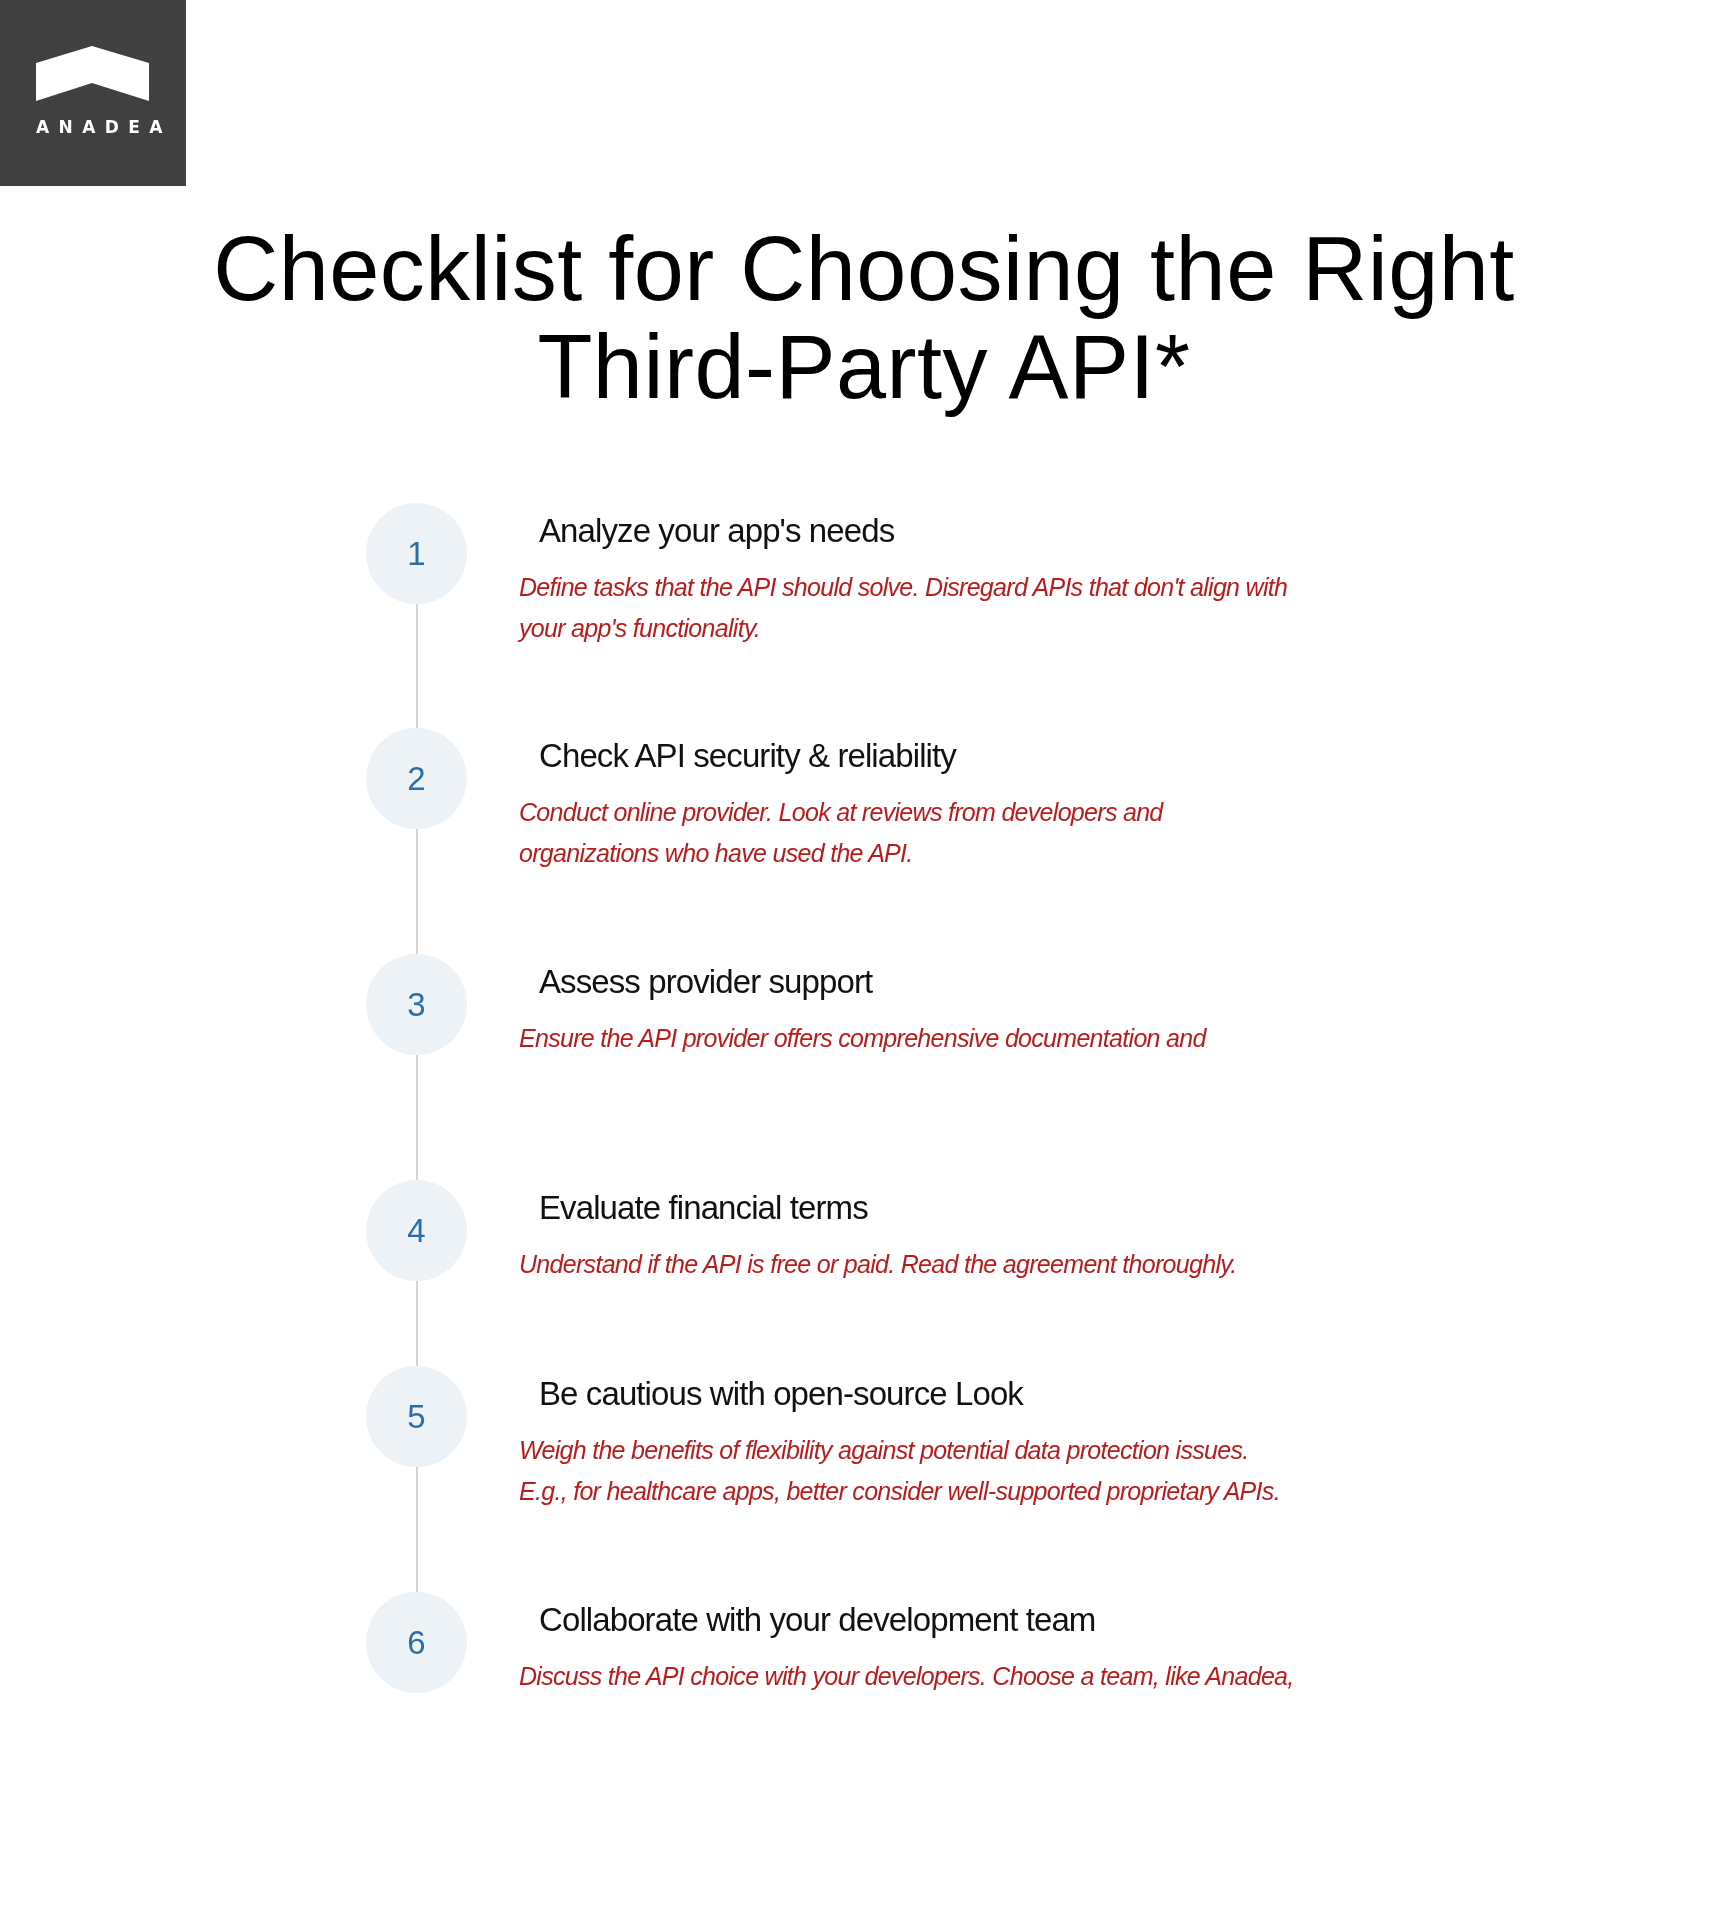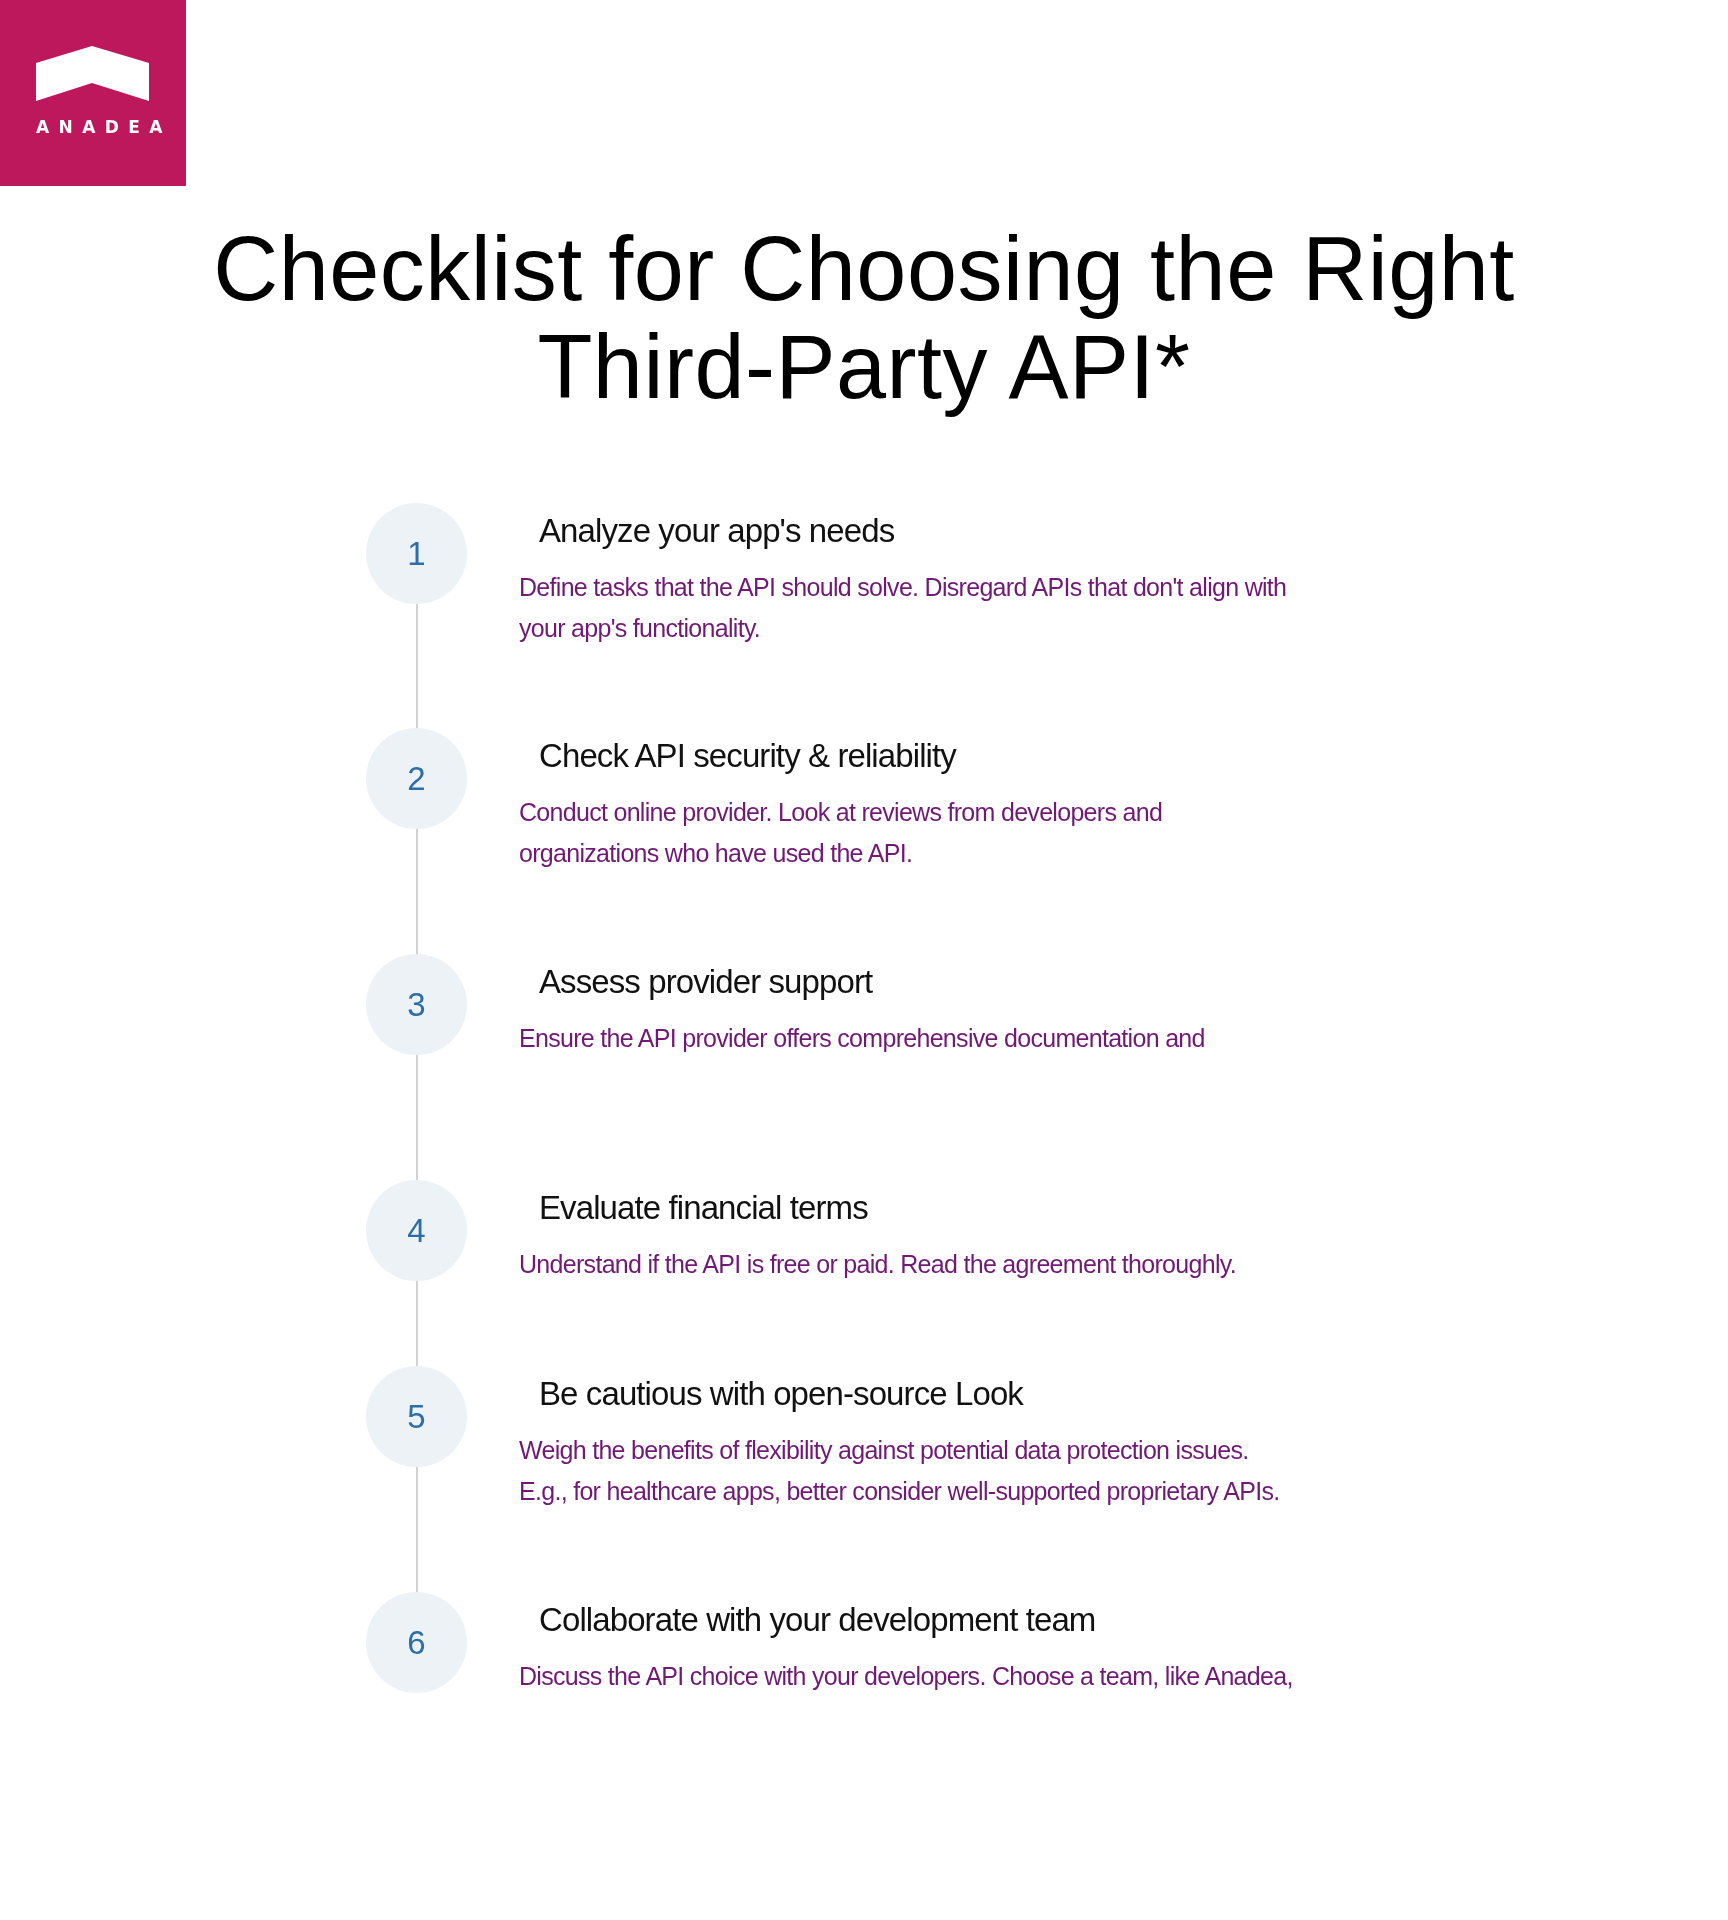--- a/index.html
+++ b/index.html
@@ -1,21 +1,21 @@
 <!DOCTYPE html>
 <html><head>
 <meta charset="utf-8">
 <style>
   html, body { margin: 0; padding: 0; }
   body {
     width: 1728px; height: 1920px; background: #ffffff; position: relative; overflow: hidden;
     font-family: "Liberation Sans", "DejaVu Sans", sans-serif; color: #111111;
   }
   .logo {
-    position: absolute; left: 0; top: 0; width: 186px; height: 186px; background: #be185d;
+    position: absolute; left: 0; top: 0; width: 186px; height: 186px; background: #404040;
   }
   .logo svg { position: absolute; left: 0; top: 0; }
   .logo-text {
     position: absolute; left: 36px; top: 117px; width: 118px; text-align: left;
     color: #ffffff; font-size: 17px; font-weight: bold; letter-spacing: 9.4px; line-height: 20px;
     font-family: "DejaVu Sans", sans-serif;
   }
   .title {
     position: absolute; left: 0; top: 220px; width: 1728px; text-align: center;
     font-size: 90px; line-height: 98px; font-weight: normal; color: #000000; margin: 0;
@@ -30,21 +30,21 @@
   .step .circle {
     position: absolute; left: 366px; top: 0; width: 101px; height: 101px; border-radius: 50%;
     background: #edf2f7; color: #2e6ea6; font-size: 33px; line-height: 101px; text-align: center;
   }
   .step .heading {
     position: absolute; left: 539px; top: 8px; font-size: 33px; line-height: 40px; color: #111111;
     letter-spacing: -0.9px; white-space: nowrap; margin: 0; font-weight: normal;
   }
   .step .body {
     position: absolute; left: 519px; top: 64px; width: 900px; font-size: 25px; line-height: 41px;
-    color: #701a75; letter-spacing: -0.7px; margin: 0;
+    color: #b91c1c; letter-spacing: -0.7px; margin: 0; font-style: italic;
   }
   .step .body span { display: block; white-space: nowrap; }
   .s1 { top: 503px; }
   .s2 { top: 728px; }
   .s3 { top: 954px; }
   .s4 { top: 1180px; }
   .s5 { top: 1366px; }
   .s6 { top: 1592px; }
 </style>
 </head>

